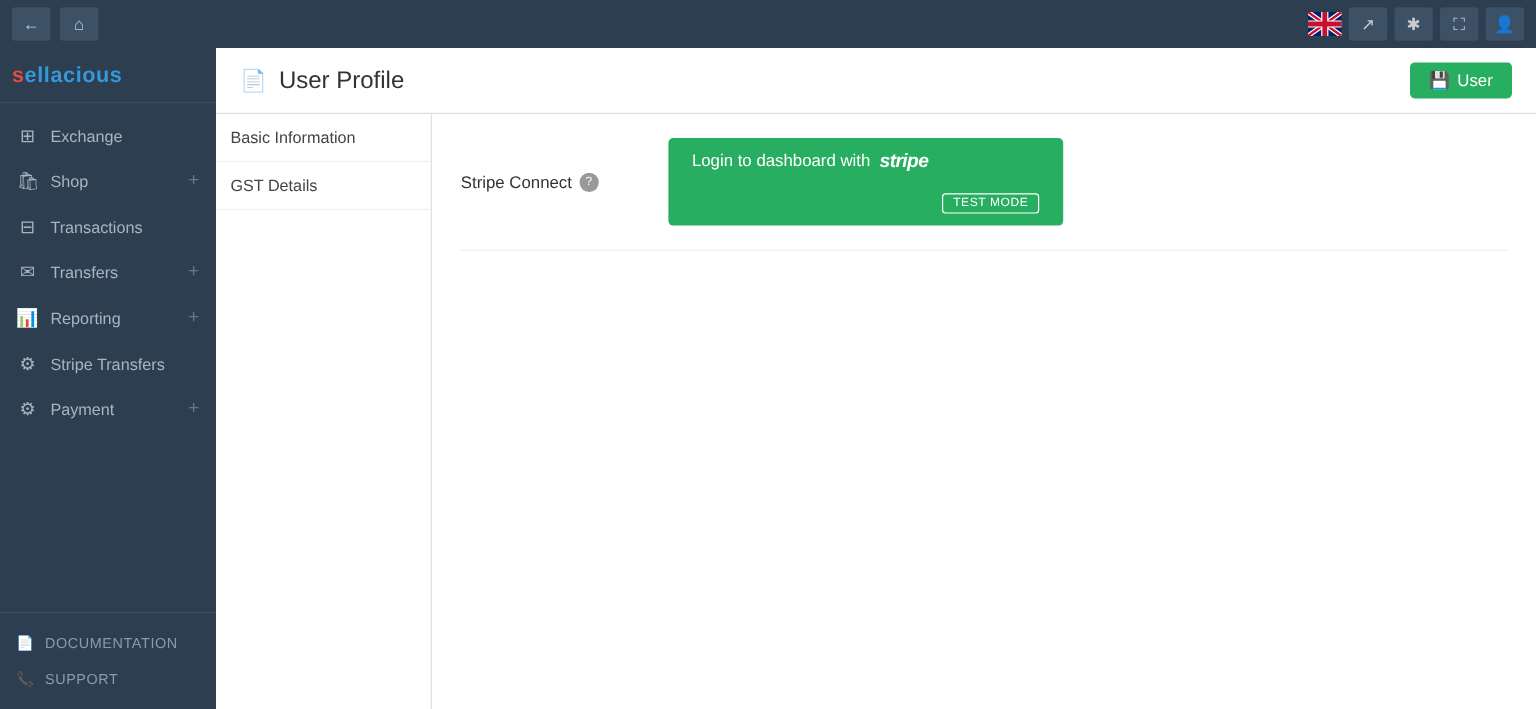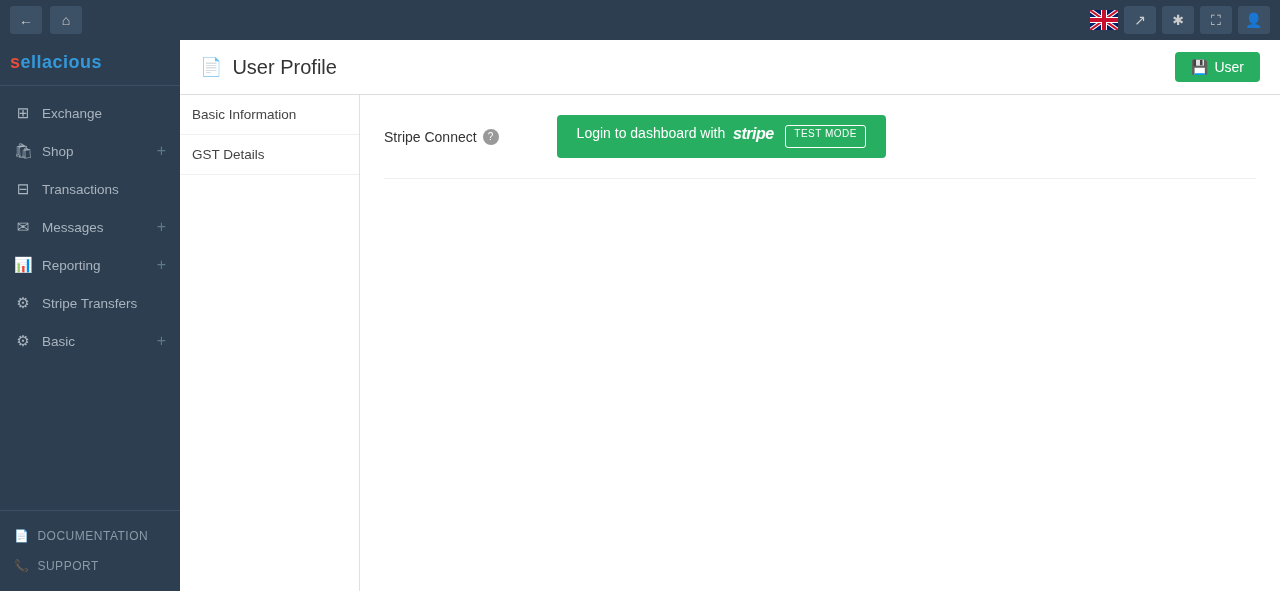--- a/index.html
+++ b/index.html
@@ -194,20 +194,21 @@
     }
     .test-mode-badge {
       background: transparent;
       border: 1px solid #fff;
       color: #fff;
       padding: 2px 8px;
       border-radius: 3px;
       font-size: 10px;
       letter-spacing: 0.5px;
       text-transform: uppercase;
+      margin-top: 36px;
     }
 
     
     .uk-flag {
       width: 28px;
       height: 20px;
       display: inline-block;
     }
   </style>
 </head>
@@ -260,41 +261,41 @@
       </div>
       <div class="nav-item">
         <div class="nav-item-left">
           <span class="nav-icon">⊟</span>
           <span>Transactions</span>
         </div>
       </div>
       <div class="nav-item">
         <div class="nav-item-left">
           <span class="nav-icon">✉</span>
-          <span>Messages</span>
+          <span>Transfers</span>
         </div>
         <span class="nav-plus">+</span>
       </div>
       <div class="nav-item">
         <div class="nav-item-left">
           <span class="nav-icon">📊</span>
           <span>Reporting</span>
         </div>
         <span class="nav-plus">+</span>
       </div>
       <div class="nav-item">
         <div class="nav-item-left">
           <span class="nav-icon">⚙</span>
           <span>Stripe Transfers</span>
         </div>
       </div>
       <div class="nav-item">
         <div class="nav-item-left">
           <span class="nav-icon">⚙</span>
-          <span>Basic</span>
+          <span>Payment</span>
         </div>
         <span class="nav-plus">+</span>
       </div>
     </nav>
     <div class="sidebar-footer">
       <div class="footer-item">
         <span>📄</span>
         <span>DOCUMENTATION</span>
       </div>
       <div class="footer-item">

